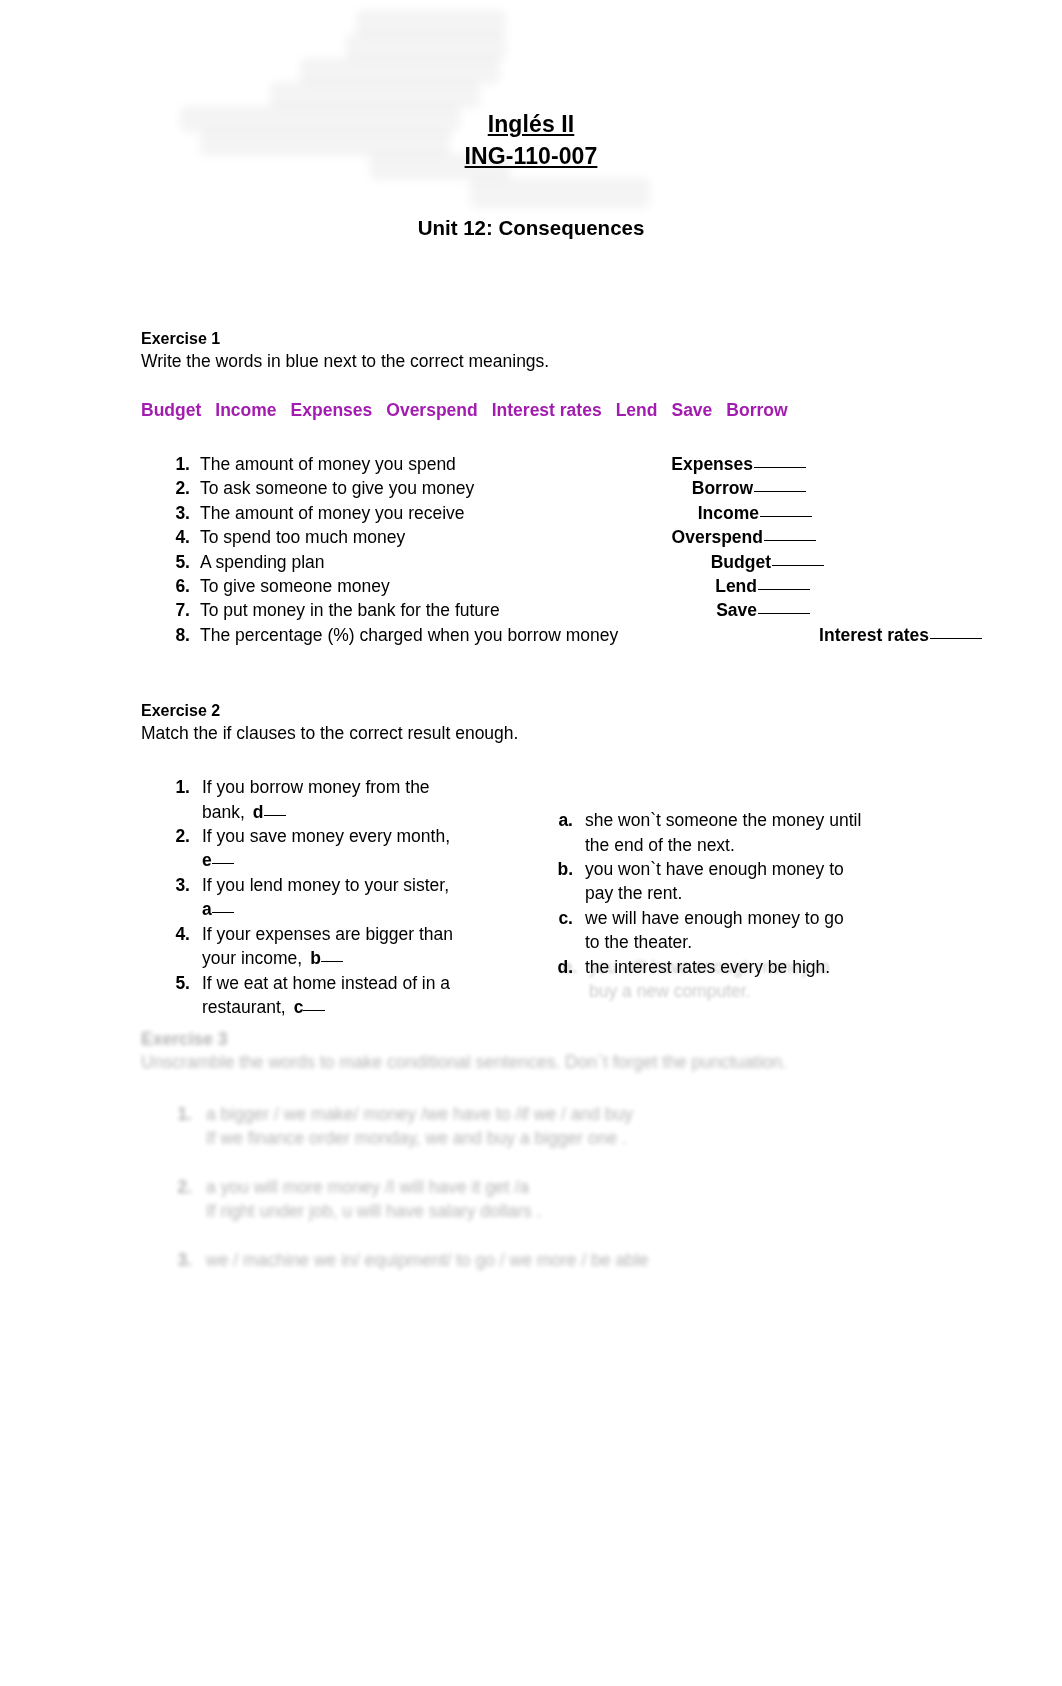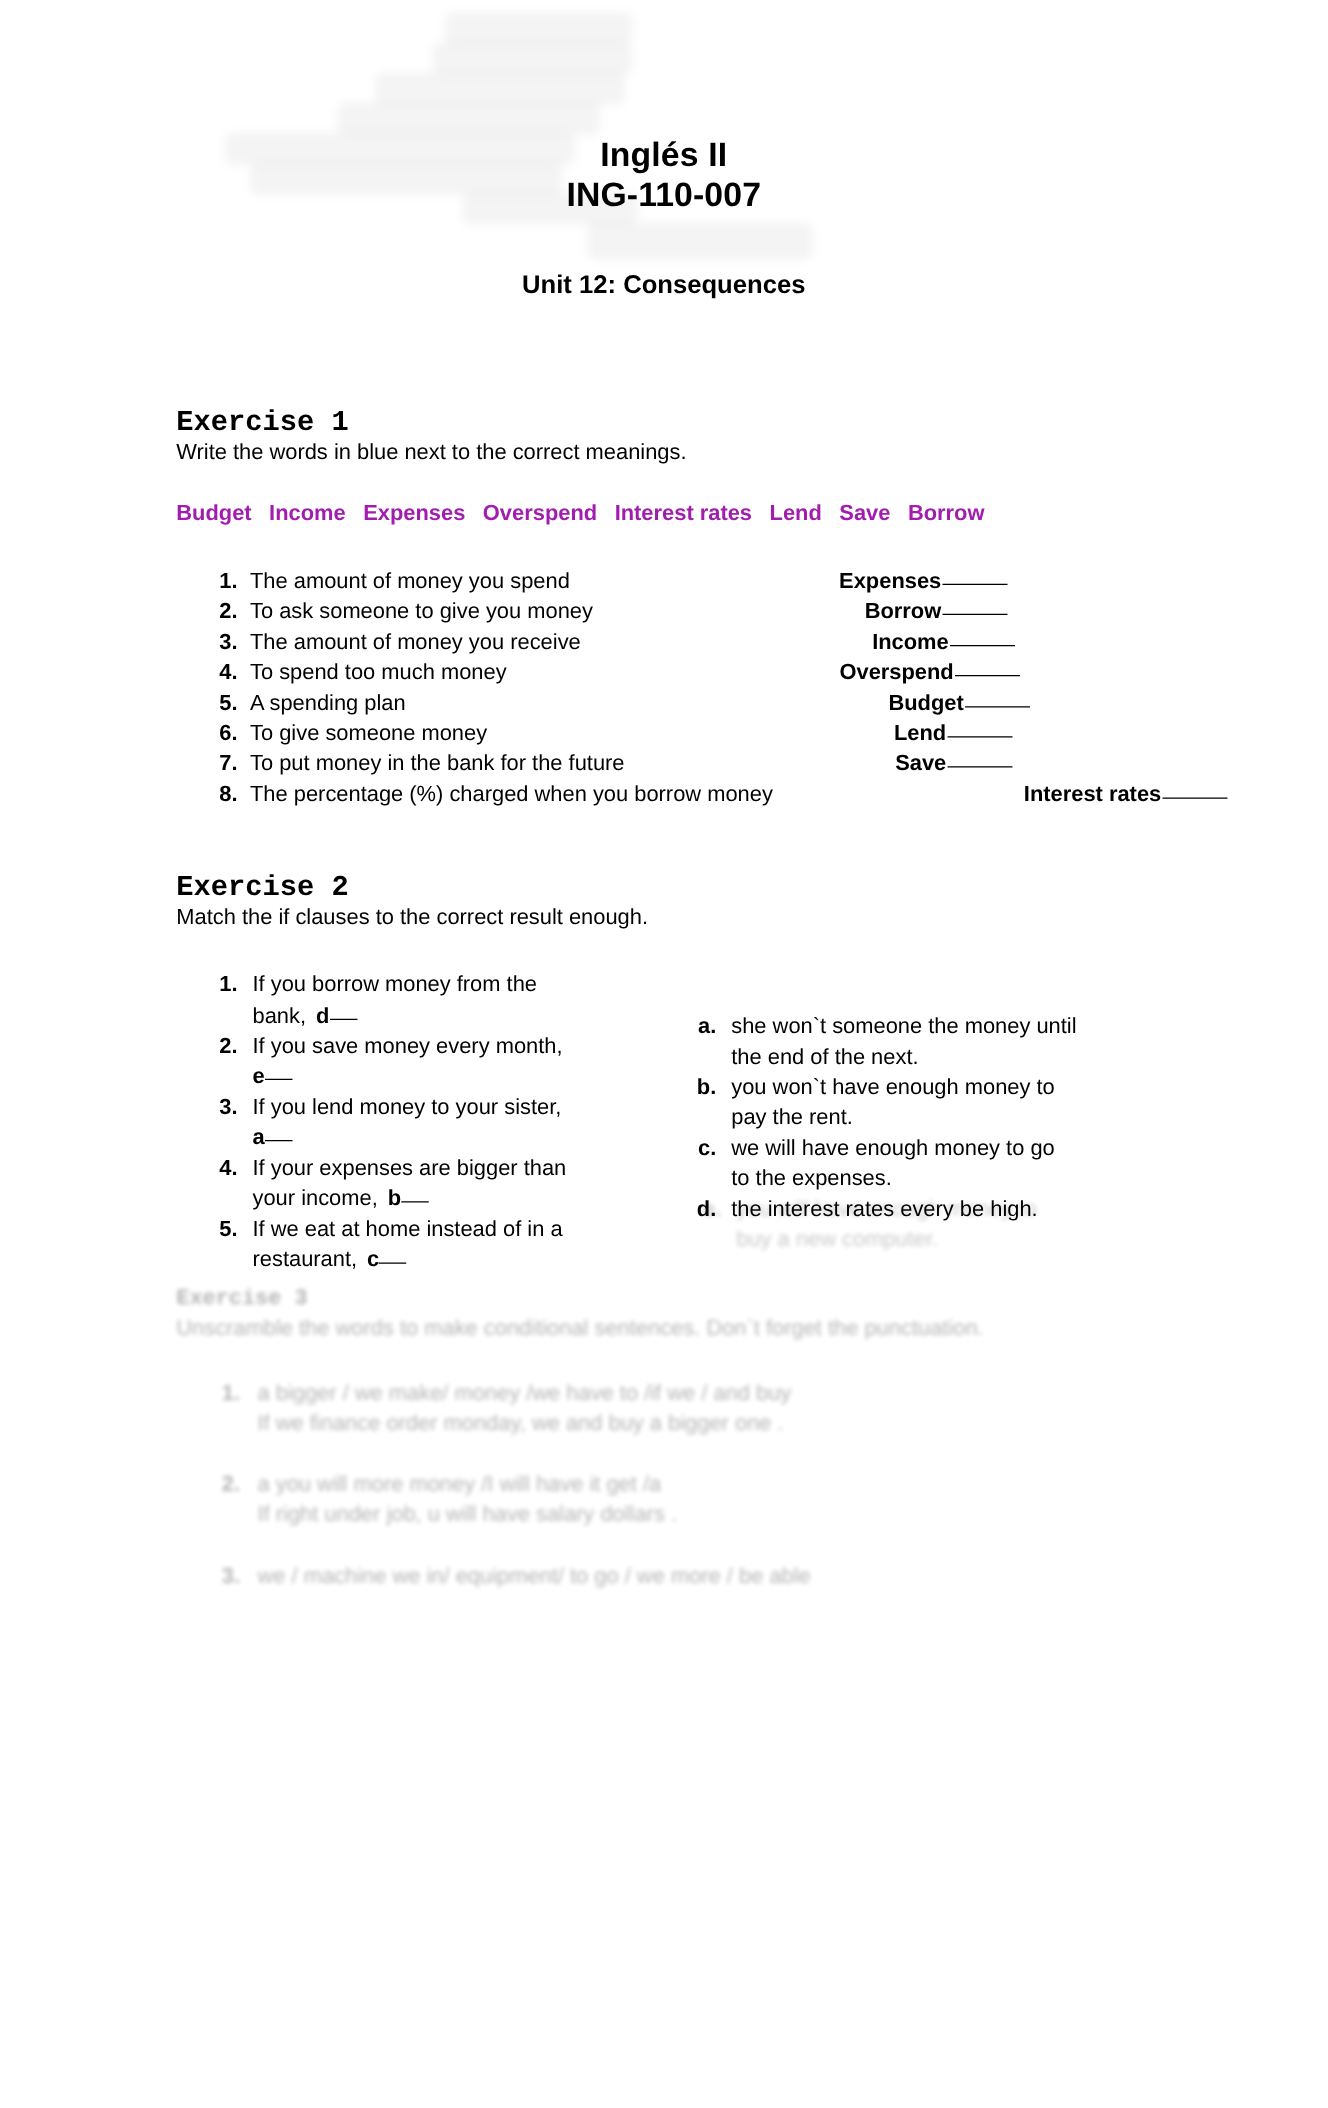--- a/index.html
+++ b/index.html
@@ -21,41 +21,41 @@
     padding: 0;
   }
 
   
   .title-block {
     text-align: center;
     margin-top: 108px;
   }
   .title-line {
     font-weight: bold;
-    font-size: 27px;
+    font-size: 23px;
     line-height: 32px;
     letter-spacing: 0.1px;
+    text-decoration: underline;
   }
   .title-unit {
     font-weight: bold;
     font-size: 20.5px;
     line-height: 32px;
     margin-top: 40px;
   }
 
   
   .body-wrap {
     margin-left: 141px;
     margin-right: 80px;
   }
   .ex-head {
     font-weight: bold;
-    font-size: 23px;
+    font-size: 16px;
     line-height: 23px;
-    font-family: Liberation Mono, monospace;
   }
   .ex-sub {
     font-weight: normal;
     font-size: 17.5px;
     line-height: 23px;
   }
 
   
   .wordbank {
     color: #a21caf;
@@ -392,21 +392,21 @@
             <span class="ex2-letter">b.</span>
             <span class="ex2-text">
               <span>you won`t have enough money to</span><br>
               <span>pay the rent.</span>
             </span>
           </div>
           <div class="ex2-row">
             <span class="ex2-letter">c.</span>
             <span class="ex2-text">
               <span>we will have enough money to go</span><br>
-              <span>to the expenses.</span>
+              <span>to the theater.</span>
             </span>
           </div>
           <div class="ex2-row">
             <span class="ex2-letter">d.</span>
             <span class="ex2-text">
               <span>the interest rates every be high.</span>
             </span>
           </div>
         </div>
       </div>

